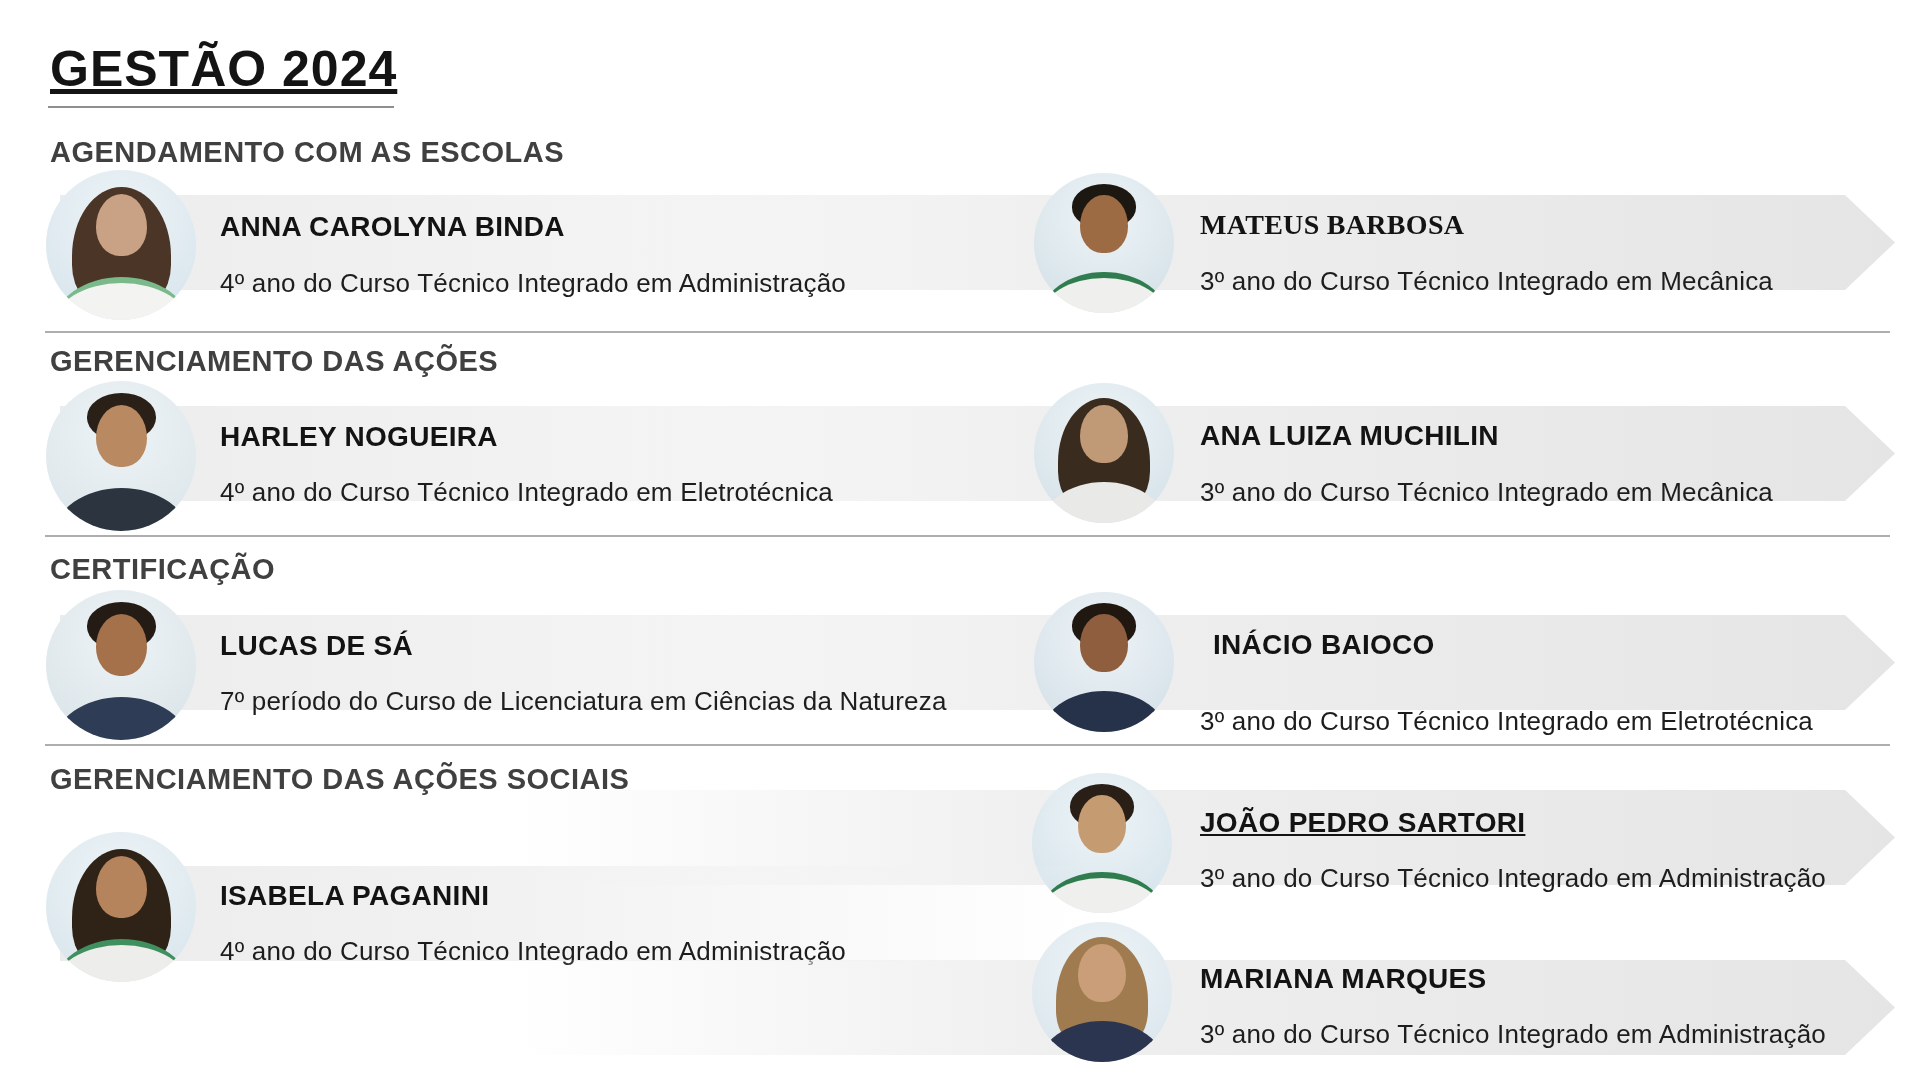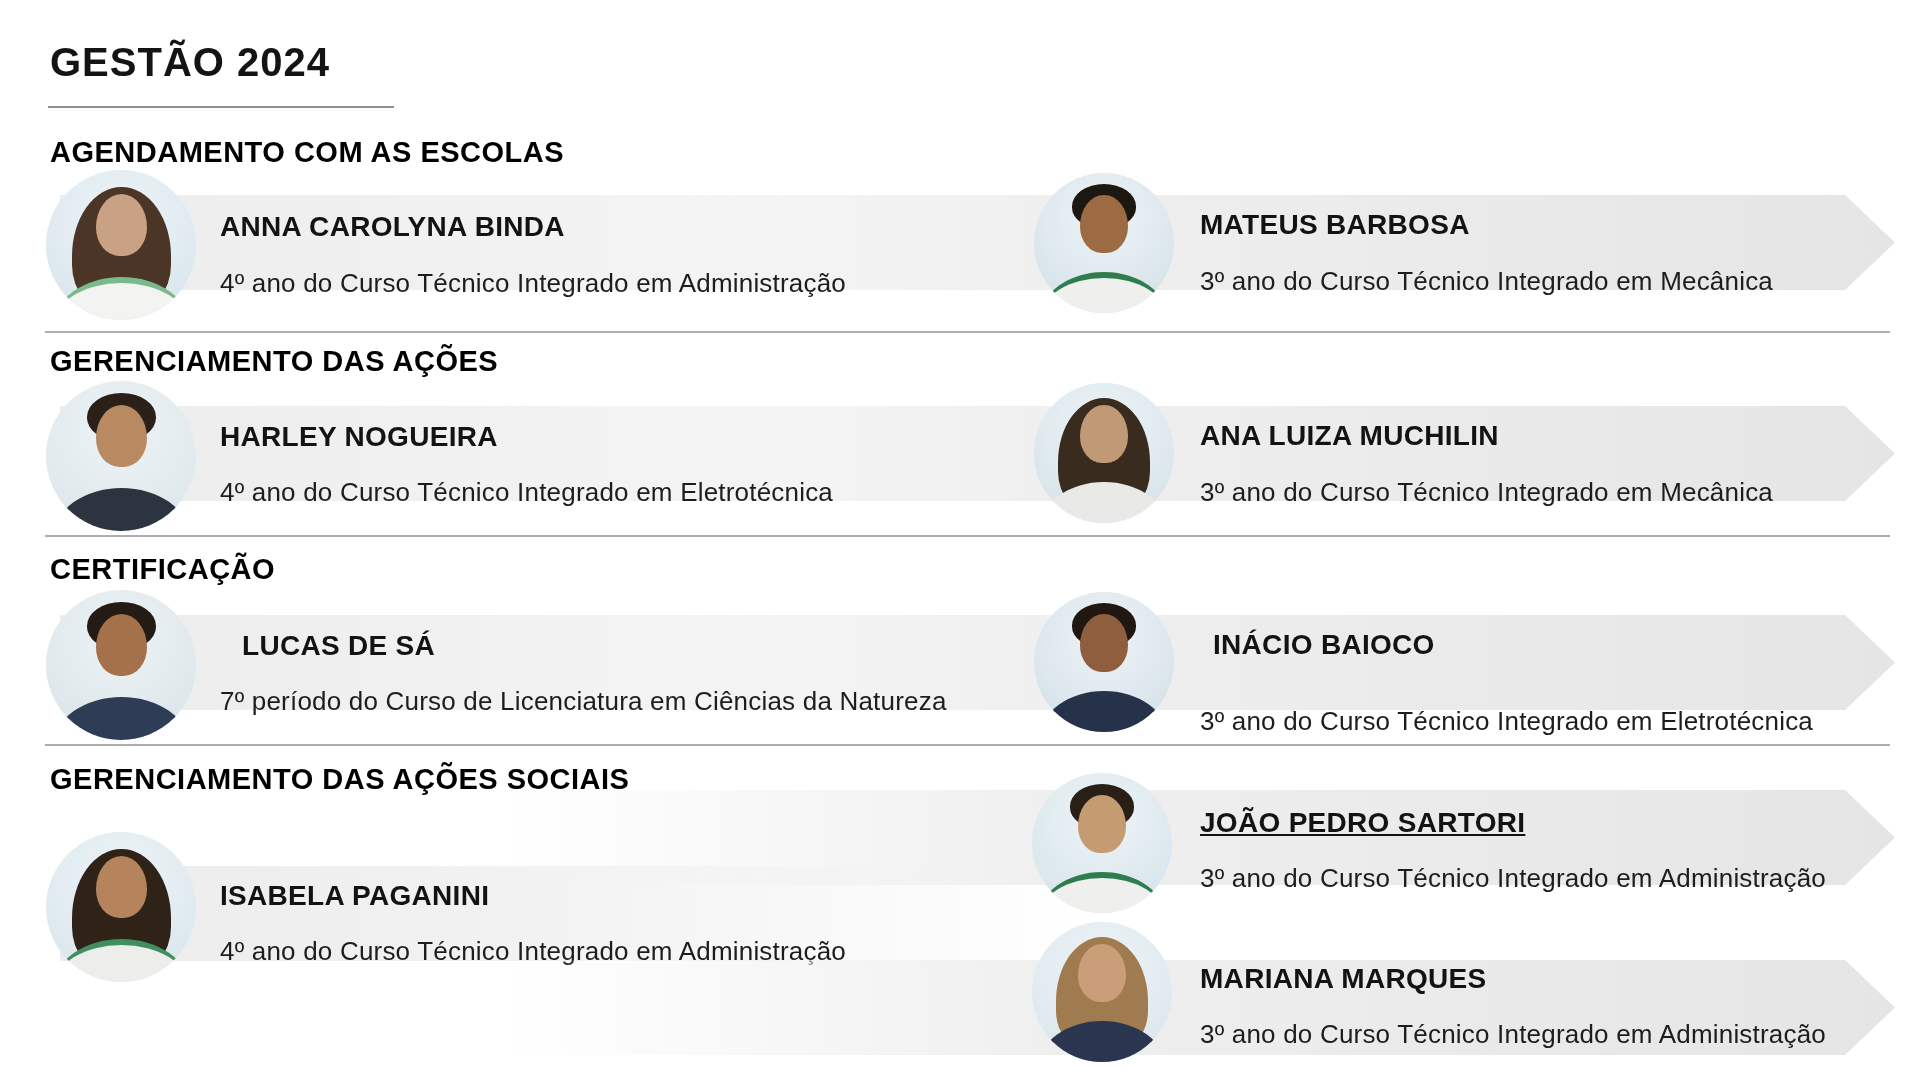--- a/index.html
+++ b/index.html
@@ -7,29 +7,29 @@
     width:1920px;height:1080px;position:relative;overflow:hidden;
     background:#ffffff;
     font-family:"Liberation Sans", sans-serif;
     color:#151515;
   }
   .abs{position:absolute;}
 
   
   .page-title{
     left:50px;top:40px;
-    font-size:40px;font-weight:800;letter-spacing:1px;color:#141414;
+    font-size:50px;font-weight:800;letter-spacing:1px;color:#141414;text-decoration:underline;
   }
   .title-underline{
     left:48px;top:106px;width:346px;height:2px;background:#8f8f8f;
   }
 
   
   .section-title{
-    left:50px;font-size:29px;font-weight:800;letter-spacing:.5px;color:#000000;
+    left:50px;font-size:29px;font-weight:800;letter-spacing:.5px;color:#404040;
   }
 
   
   .divider{left:45px;width:1845px;height:2px;background:#aeaeae;}
 
   
   .band{height:95px;}
   .band-left{
     left:60px;width:1040px;
     background:linear-gradient(90deg,#ececec 0%,#f2f2f2 45%,rgba(243,243,243,0) 100%);
@@ -91,21 +91,21 @@
   <div class="abs pname" style="left:220px;top:211px;">ANNA CAROLYNA BINDA</div>
   <div class="abs prole" style="left:220px;top:246px;">4º ano do Curso Técnico Integrado em Administração</div>
 </div>
 
 <div>
   <div class="avatar avatar--short" style="left: 1034px; top: 173px; width: 140px; height: 140px; --bg: #d8e4ea; --hair: #1d1712; --skin: #9c6b44; --shirt: #efefed; --collar: #2f7d4e;">
     <div class="hair"></div>
     <div class="face"></div>
     <div class="shirt"></div>
   </div>
-  <div class="abs pname" style="left:1200px;top:209px;">MATEUS BARBOSA</div>
+  <div class="abs pname" style="left:1200px;top:209px;font-family:Liberation Serif, serif;">MATEUS BARBOSA</div>
   <div class="abs prole" style="left:1200px;top:244px;">3º ano do Curso Técnico Integrado em Mecânica</div>
 </div>
 
 <div class="abs divider" style="top:331px;"></div>
 
 <div class="abs section-title" style="top:345px;">GERENCIAMENTO DAS AÇÕES</div>
 
 <div class="abs band band-left" style="top:406px;"></div>
 <div class="abs band band-right" style="top:406px;"></div>
 
@@ -135,21 +135,21 @@
 
 <div class="abs band band-left" style="top:615px;"></div>
 <div class="abs band band-right" style="top:615px;"></div>
 
 <div>
   <div class="avatar avatar--short" style="left: 46px; top: 590px; width: 150px; height: 150px; --bg: #dde6ea; --hair: #241b14; --skin: #a5714b; --shirt: #2e3d55;">
     <div class="hair"></div>
     <div class="face"></div>
     <div class="shirt"></div>
   </div>
-  <div class="abs pname" style="left:220px;top:630px;margin-left:22px;">LUCAS DE SÁ</div>
+  <div class="abs pname" style="left:220px;top:630px;">LUCAS DE SÁ</div>
   <div class="abs prole" style="left:220px;top:664px;">7º período do Curso de Licenciatura em Ciências da Natureza</div>
 </div>
 
 <div>
   <div class="avatar avatar--short" style="left: 1034px; top: 592px; width: 140px; height: 140px; --bg: #d8e3ea; --hair: #1f1710; --skin: #8f5e3e; --shirt: #26324a;">
     <div class="hair"></div>
     <div class="face"></div>
     <div class="shirt"></div>
   </div>
   <div class="abs pname" style="left:1213px;top:629px;">INÁCIO BAIOCO</div>

